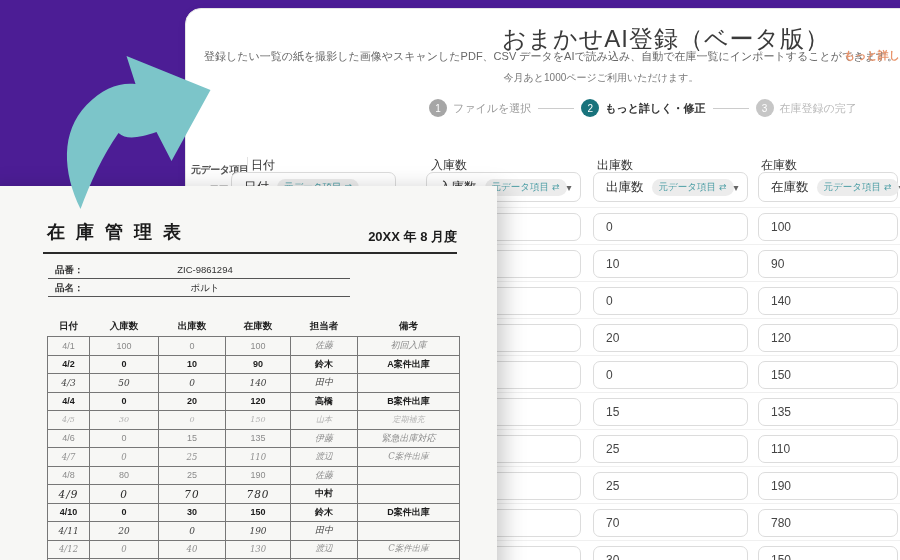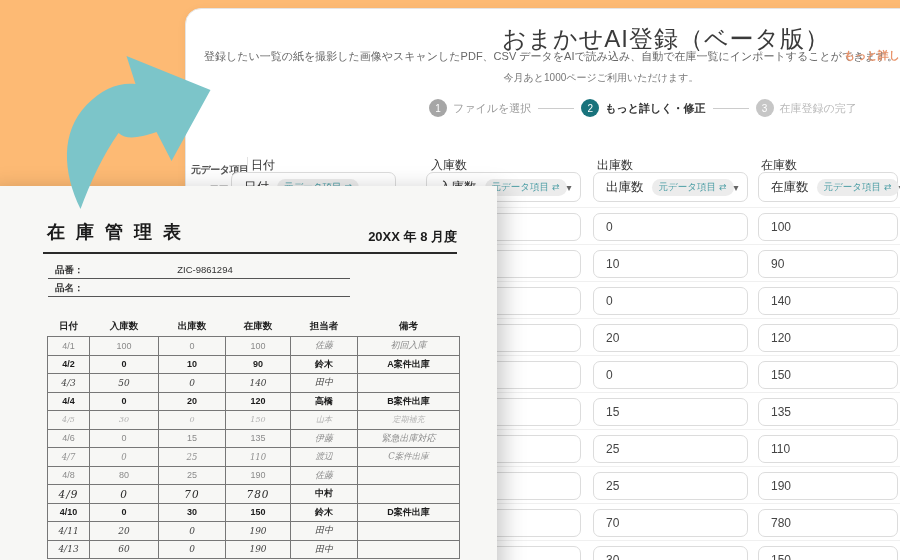--- a/index.html
+++ b/index.html
@@ -1,16 +1,16 @@
 <!DOCTYPE html>
 <html style="--accent-teal: #19737c; --arrow-teal: #7cc5c9; --chip-teal: #4d9ea5; --link-orange: #e8946c;"><head>
 <meta charset="utf-8">
 <style>
   html,body{margin:0;padding:0;background:#fff;}
-  #screen{position:relative;width:900px;height:560px;overflow:hidden;background:#fdba74;
+  #screen{position:relative;width:900px;height:560px;overflow:hidden;background:#4c1d95;
           font-family:"Liberation Sans",sans-serif;color:#333;}
 
   
   .card{position:absolute;left:185px;top:8px;width:830px;height:760px;background:#fff;
         border:1px solid #e5e5e5;border-radius:16px;box-shadow:0 2px 10px rgba(0,0,0,.05);z-index:1;}
   .page-title{position:absolute;left:280px;top:14px;width:400px;text-align:center;
               font-size:24px;font-weight:500;color:#3a3a3a;letter-spacing:1px;}
   .page-desc{position:absolute;left:18px;top:40px;font-size:11px;color:#666;white-space:nowrap;}
   .more-link{position:absolute;left:612px;top:39px;font-size:11px;font-weight:700;
              color:var(--link-orange,#e8946c);white-space:nowrap;cursor:pointer;display:flex;align-items:center;margin-left:46px;}
@@ -209,20 +209,21 @@
   <div class="paper">
     <div class="paper-title">在 庫 管 理 表</div>
     <div class="paper-period">20XX 年  8  月度</div>
     <div class="paper-title-line"></div>
 
     <div class="paper-meta-label" style="top:78px">品番：</div>
     <div class="paper-meta-value" style="top:78px">ZIC-9861294</div>
     <div class="meta-line" style="top:92px"></div>
 
     <div class="paper-meta-label" style="top:96px">品名：</div>
+    <div class="paper-meta-value" style="top:96px">ボルト</div>
     <div class="meta-line" style="top:110px"></div>
 
     <table class="ptable">
       <thead>
           <tr>
             <th style="width: 40px;">日付</th>
             <th style="width: 67px;">入庫数</th>
             <th style="width: 65px;">出庫数</th>
             <th style="width: 63px;">在庫数</th>
             <th style="width: 65px;">担当者</th>
@@ -311,20 +312,28 @@
             <td class="note">D案件出庫</td>
           </tr>
           <tr class="hand">
             <td class="date">4/11</td>
             <td class="in">20</td>
             <td class="out">0</td>
             <td class="stock">190</td>
             <td class="person">田中</td>
             <td class="note"></td>
           </tr>
+          <tr class="hand-light">
+            <td class="date">4/12</td>
+            <td class="in">0</td>
+            <td class="out">40</td>
+            <td class="stock">130</td>
+            <td class="person">渡辺</td>
+            <td class="note">C案件出庫</td>
+          </tr>
           <tr class="hand">
             <td class="date">4/13</td>
             <td class="in">60</td>
             <td class="out">0</td>
             <td class="stock">190</td>
             <td class="person">田中</td>
             <td class="note"></td>
           </tr>
         </tbody>
     </table>

